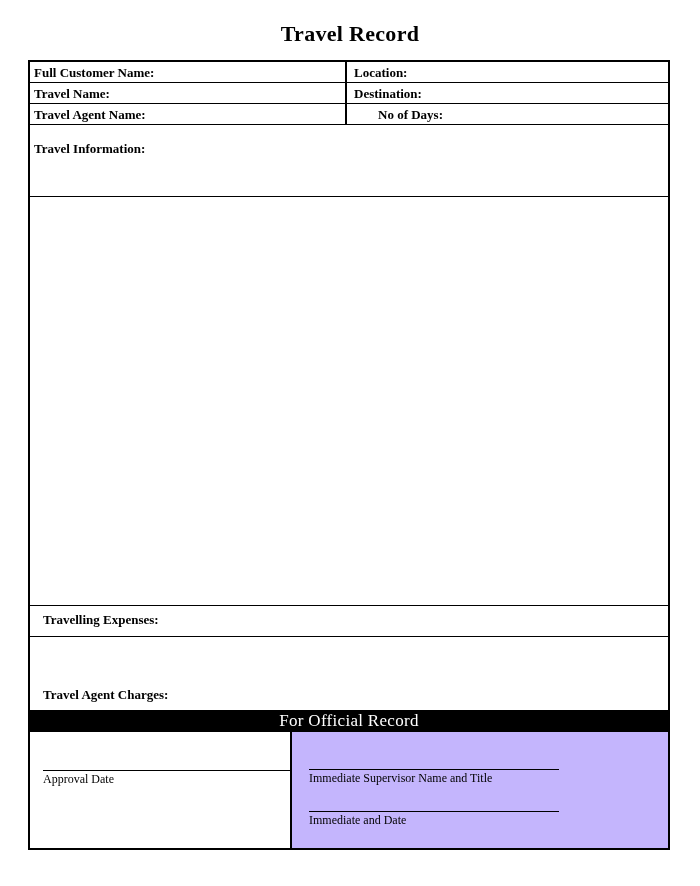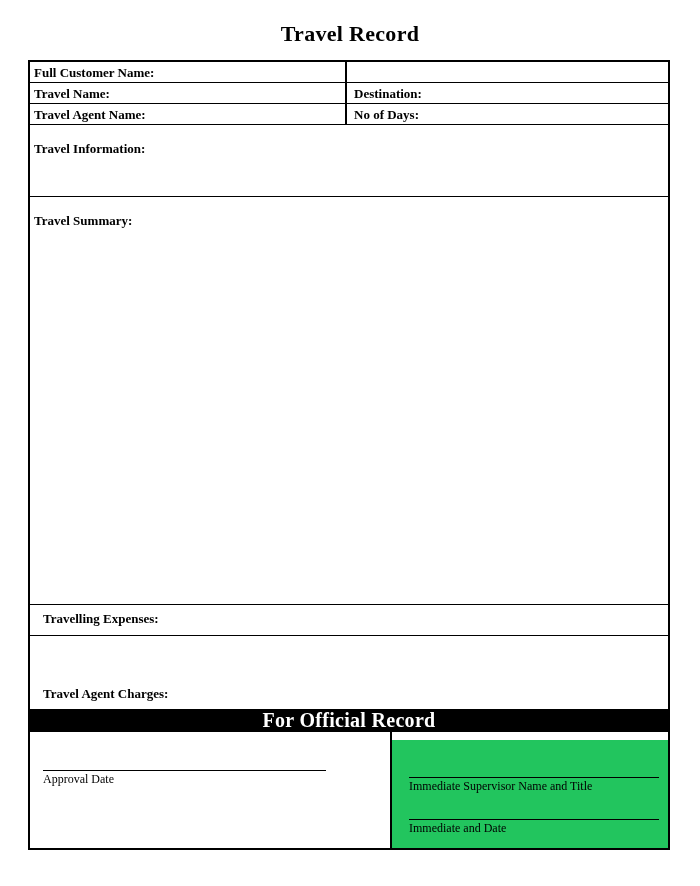--- a/index.html
+++ b/index.html
@@ -38,21 +38,21 @@
     flex-direction: column;
   }
   .row {
     box-sizing: border-box;
     border-bottom: 1px solid #000000;
     display: flex;
     flex-direction: row;
   }
   .row:last-child { border-bottom: none; }
   .r-small { height: 22px; }
-  .r-small3 { height: 23px; }
+  .r-small3 { height: 23px; gap: 24px; }
   .r-info { height: 76px; }
   .r-summary { height: 433px; }
   .r-exp { height: 33px; }
   .r-chg { height: 32px; margin-top: 44px; }
   .r-bar { height: 22px; }
   .r-official { height: 123px; }
 
   .cell {
     box-sizing: border-box;
     display: flex;
@@ -84,39 +84,38 @@
   }
   .section-cell.indent { padding: 6px 4px 0 13px; }
   .section-fill { flex: 1; }
 
   .bar {
     background: #000000;
     color: #ffffff;
     justify-content: center;
     align-items: center;
     display: flex;
-    font-size: 20px;
-    font-weight: bold;
+    font-size: 17px;
+    font-weight: normal;
     letter-spacing: 0.3px;
   }
 
   .official-left {
-    width: 362px;
+    width: 262px;
     box-sizing: border-box;
     border-right: 2px solid #000000;
     background: #ffffff;
     position: relative;
     padding-left: 43px;
   }
   .official-right {
     flex: 1;
     box-sizing: border-box;
-    background: #22c55e;
+    background: #c4b5fd;
     position: relative;
-    margin-top: 8px;
   }
   .sig-group {
     position: absolute;
     font-size: 12px;
   }
   .sig-line {
     border-top: 1px solid #000000;
     height: 0;
   }
   .sig-label {
@@ -134,20 +133,24 @@
 
   <div class="title">Travel Record</div>
 
   <div class="form">
 
     <div class="row r-small">
       <div class="cell cell-left">
         <span class="lbl">Full Customer Name:</span>
         <span class="fill"></span>
       </div>
+      <div class="cell cell-right">
+        <span class="lbl">Location:</span>
+        <span class="fill"></span>
+      </div>
     </div>
 
     <div class="row r-small">
       <div class="cell cell-left">
         <span class="lbl">Travel Name:</span>
         <span class="fill"></span>
       </div>
       <div class="cell cell-right">
         <span class="lbl">Destination:</span>
         <span class="fill"></span>
@@ -167,21 +170,20 @@
 
     <div class="row r-info">
       <div class="section-cell">
         <span class="lbl">Travel Information:</span>
         <div class="section-fill"></div>
       </div>
     </div>
 
     <div class="row r-summary">
       <div class="section-cell">
-        <span class="lbl">Travel Summary:</span>
         <div class="section-fill"></div>
       </div>
     </div>
 
     <div class="row r-exp">
       <div class="section-cell indent">
         <span class="lbl">Travelling Expenses:</span>
         <div class="section-fill"></div>
       </div>
     </div>

